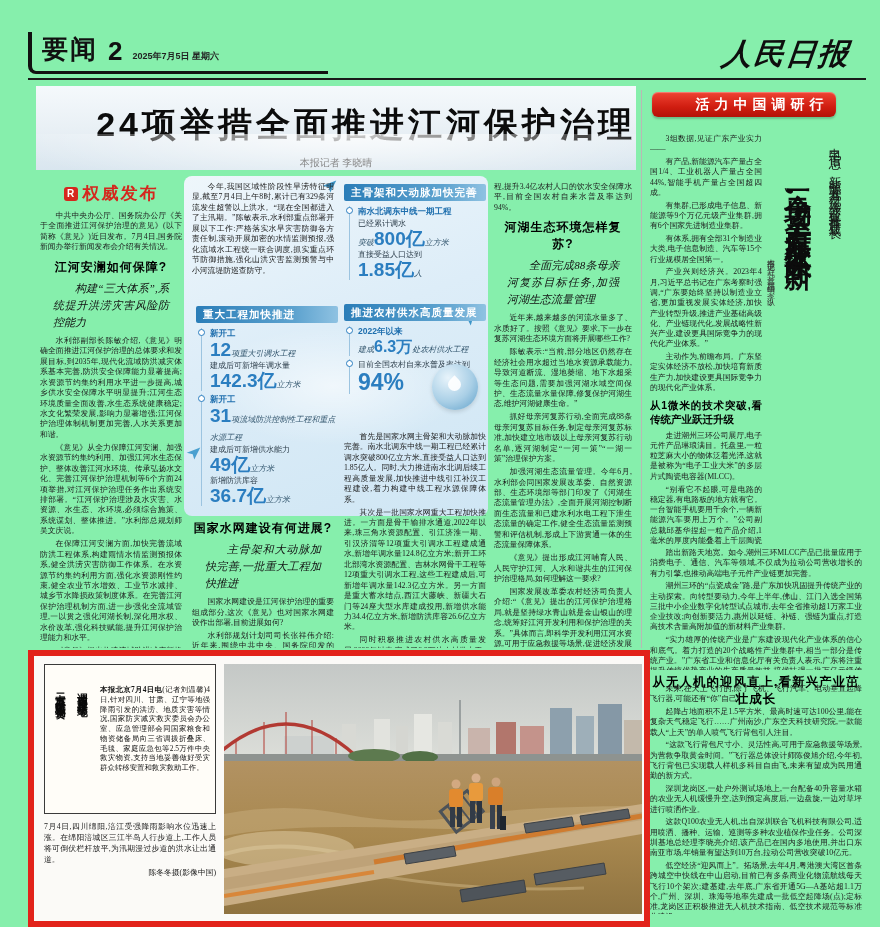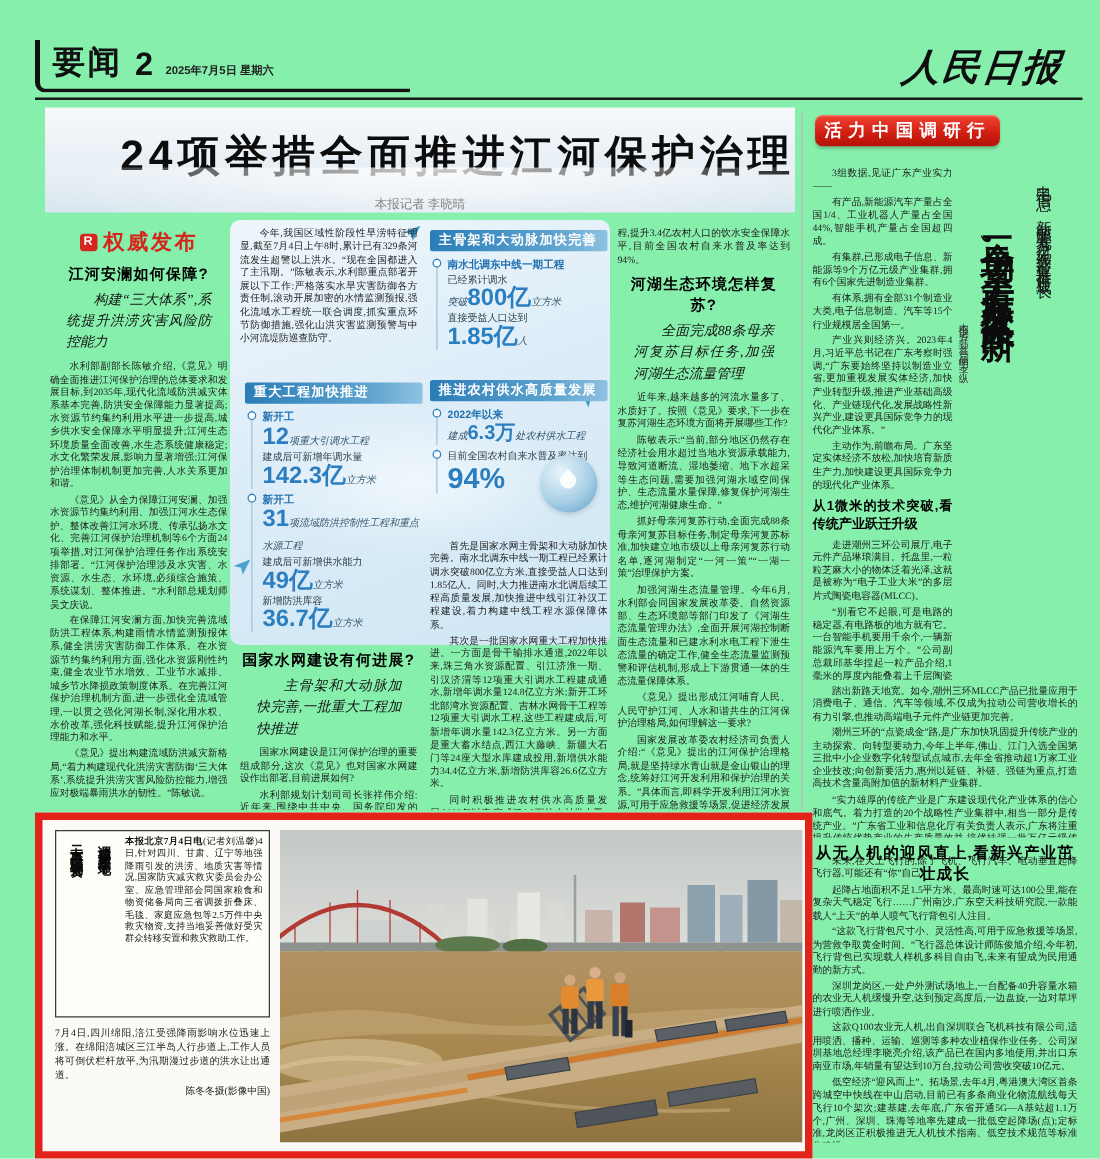--- a/index.html
+++ b/index.html
@@ -61,35 +61,35 @@
   .droplet{position:absolute;left:16px;top:14px;width:13px;height:13px;background:#fff;
     border-radius:0 50% 50% 50%;transform:rotate(45deg);opacity:.9;}
   .plane-icon{position:absolute;width:15px;height:15px;}
 
   .divider-v{position:absolute;left:641px;top:90px;width:1px;height:558px;background:#b9b9b4;}
 
   
   .banner{position:absolute;left:652px;top:92px;width:148px;height:25px;border-radius:6px;
     background:linear-gradient(180deg,#ef4434 0%,#d01d10 60%,#b31208 100%);
     box-shadow:0 1.5px 2px #00000033, inset 0 1px 1px #ffffff55;
-    color:#fff;font:900 14px/25px "Liberation Sans",sans-serif;letter-spacing:5px;text-align:center;}
+    color:#fff;font:900 14px/25px "Liberation Sans",sans-serif;letter-spacing:5px;text-align:center;padding-left:36px;}
   .r-body{font-size:7.8px;line-height:1.32;text-align:justify;color:#1b1b1b;}
   .r-body p{margin:0 0 2.5px;text-indent:2em;}
   .r-sub{font:700 10.5px/1.35 "Liberation Sans",sans-serif;margin:5px 0 4px;color:#000;}
   .r-sub2{font:700 12.5px "Liberation Sans",sans-serif;text-align:center;letter-spacing:1px;color:#000;}
   .vert{writing-mode:vertical-rl;}
   .v-title{font:900 27px "Liberation Serif",serif;letter-spacing:5px;color:#0c0c0c;}
   .v-subtitle{font:400 12.5px "Liberation Serif",serif;letter-spacing:3px;color:#151515;}
   .v-byline{font:400 8px "Liberation Serif",serif;letter-spacing:2px;color:#333;}
 
   
   .red-box{position:absolute;left:28px;top:650px;width:622px;height:277px;box-sizing:border-box;
     border:6px solid #e2231a;background:#fbfaf7;}
   .relief-card{position:absolute;left:10px;top:8px;width:172px;height:150px;box-sizing:border-box;
-    border:1px solid #3a3a3a;background:#fffdf8;padding:3px 5px;display:flex;gap:6px;}
+    border:1px solid #3a3a3a;background:#fffdf8;padding:20px 5px;display:flex;gap:6px;}
   .relief-titles{writing-mode:vertical-rl;font:900 10.5px "Liberation Sans",sans-serif;
     letter-spacing:1.5px;line-height:2.1;color:#0a0a0a;white-space:nowrap;}
   .relief-body{font-size:7.4px;line-height:1.32;text-align:justify;flex:1;color:#141414;}
   .relief-caption{position:absolute;left:10px;top:166px;width:172px;font-size:7.8px;line-height:1.4;
     text-align:justify;color:#1a1a1a;}
   .relief-credit{text-align:right;margin-top:2px;}
 
   
   .photo{position:absolute;left:190px;top:8px;width:418px;height:250px;overflow:hidden;background:#cfd2cf;}
 </style>
@@ -124,20 +124,21 @@
     </svg>
   <svg class="plane-icon abs" style="left:186px;top:446px" viewBox="0 0 20 20">
       <path d="M1 9 L19 2 L11 18 L9 11 Z" fill="#4aa0d0"></path>
     </svg>
 
   <div class="col body-text" style="left:40px;width:142px">
     <div class="auth-row">
       <span class="auth-icon">R</span>
       <span class="auth-label">权威发布</span>
     </div>
+    <p>中共中央办公厅、国务院办公厅《关于全面推进江河保护治理的意见》(以下简称《意见》)近日发布。7月4日,国务院新闻办举行新闻发布会介绍有关情况。</p>
     <div class="subhead">江河安澜如何保障?</div>
     <div class="lead">构建“三大体系”,系统提升洪涝灾害风险防控能力</div>
     <p>水利部副部长陈敏介绍,《意见》明确全面推进江河保护治理的总体要求和发展目标,到2035年,现代化流域防洪减灾体系基本完善,防洪安全保障能力显著提高;水资源节约集约利用水平进一步提高,城乡供水安全保障水平明显提升;江河生态环境质量全面改善,水生态系统健康稳定;水文化繁荣发展,影响力显著增强;江河保护治理体制机制更加完善,人水关系更加和谐。</p>
     <p>《意见》从全力保障江河安澜、加强水资源节约集约利用、加强江河水生态保护、整体改善江河水环境、传承弘扬水文化、完善江河保护治理机制等6个方面24项举措,对江河保护治理任务作出系统安排部署。“江河保护治理涉及水灾害、水资源、水生态、水环境,必须综合施策、系统谋划、整体推进。”水利部总规划师吴文庆说。</p>
     <p>在保障江河安澜方面,加快完善流域防洪工程体系,构建雨情水情监测预报体系,健全洪涝灾害防御工作体系。在水资源节约集约利用方面,强化水资源刚性约束,健全农业节水增效、工业节水减排、城乡节水降损政策制度体系。在完善江河保护治理机制方面,进一步强化全流域管理,一以贯之强化河湖长制,深化用水权、水价改革,强化科技赋能,提升江河保护治理能力和水平。</p>
     <p>《意见》提出构建流域防洪减灾新格局,“着力构建现代化洪涝灾害防御‘三大体系’,系统提升洪涝灾害风险防控能力,增强应对极端暴雨洪水的韧性。”陈敏说。</p>
   </div>
 
   <div class="col body-text" style="left:192px;width:142px">
     <p>今年,我国区域性阶段性旱涝特征明显,截至7月4日上午8时,累计已有329条河流发生超警以上洪水。“现在全国都进入了主汛期。”陈敏表示,水利部重点部署开展以下工作:严格落实水旱灾害防御各方责任制,滚动开展加密的水情监测预报,强化流域水工程统一联合调度,抓实重点环节防御措施,强化山洪灾害监测预警与中小河流堤防巡查防守。</p>

